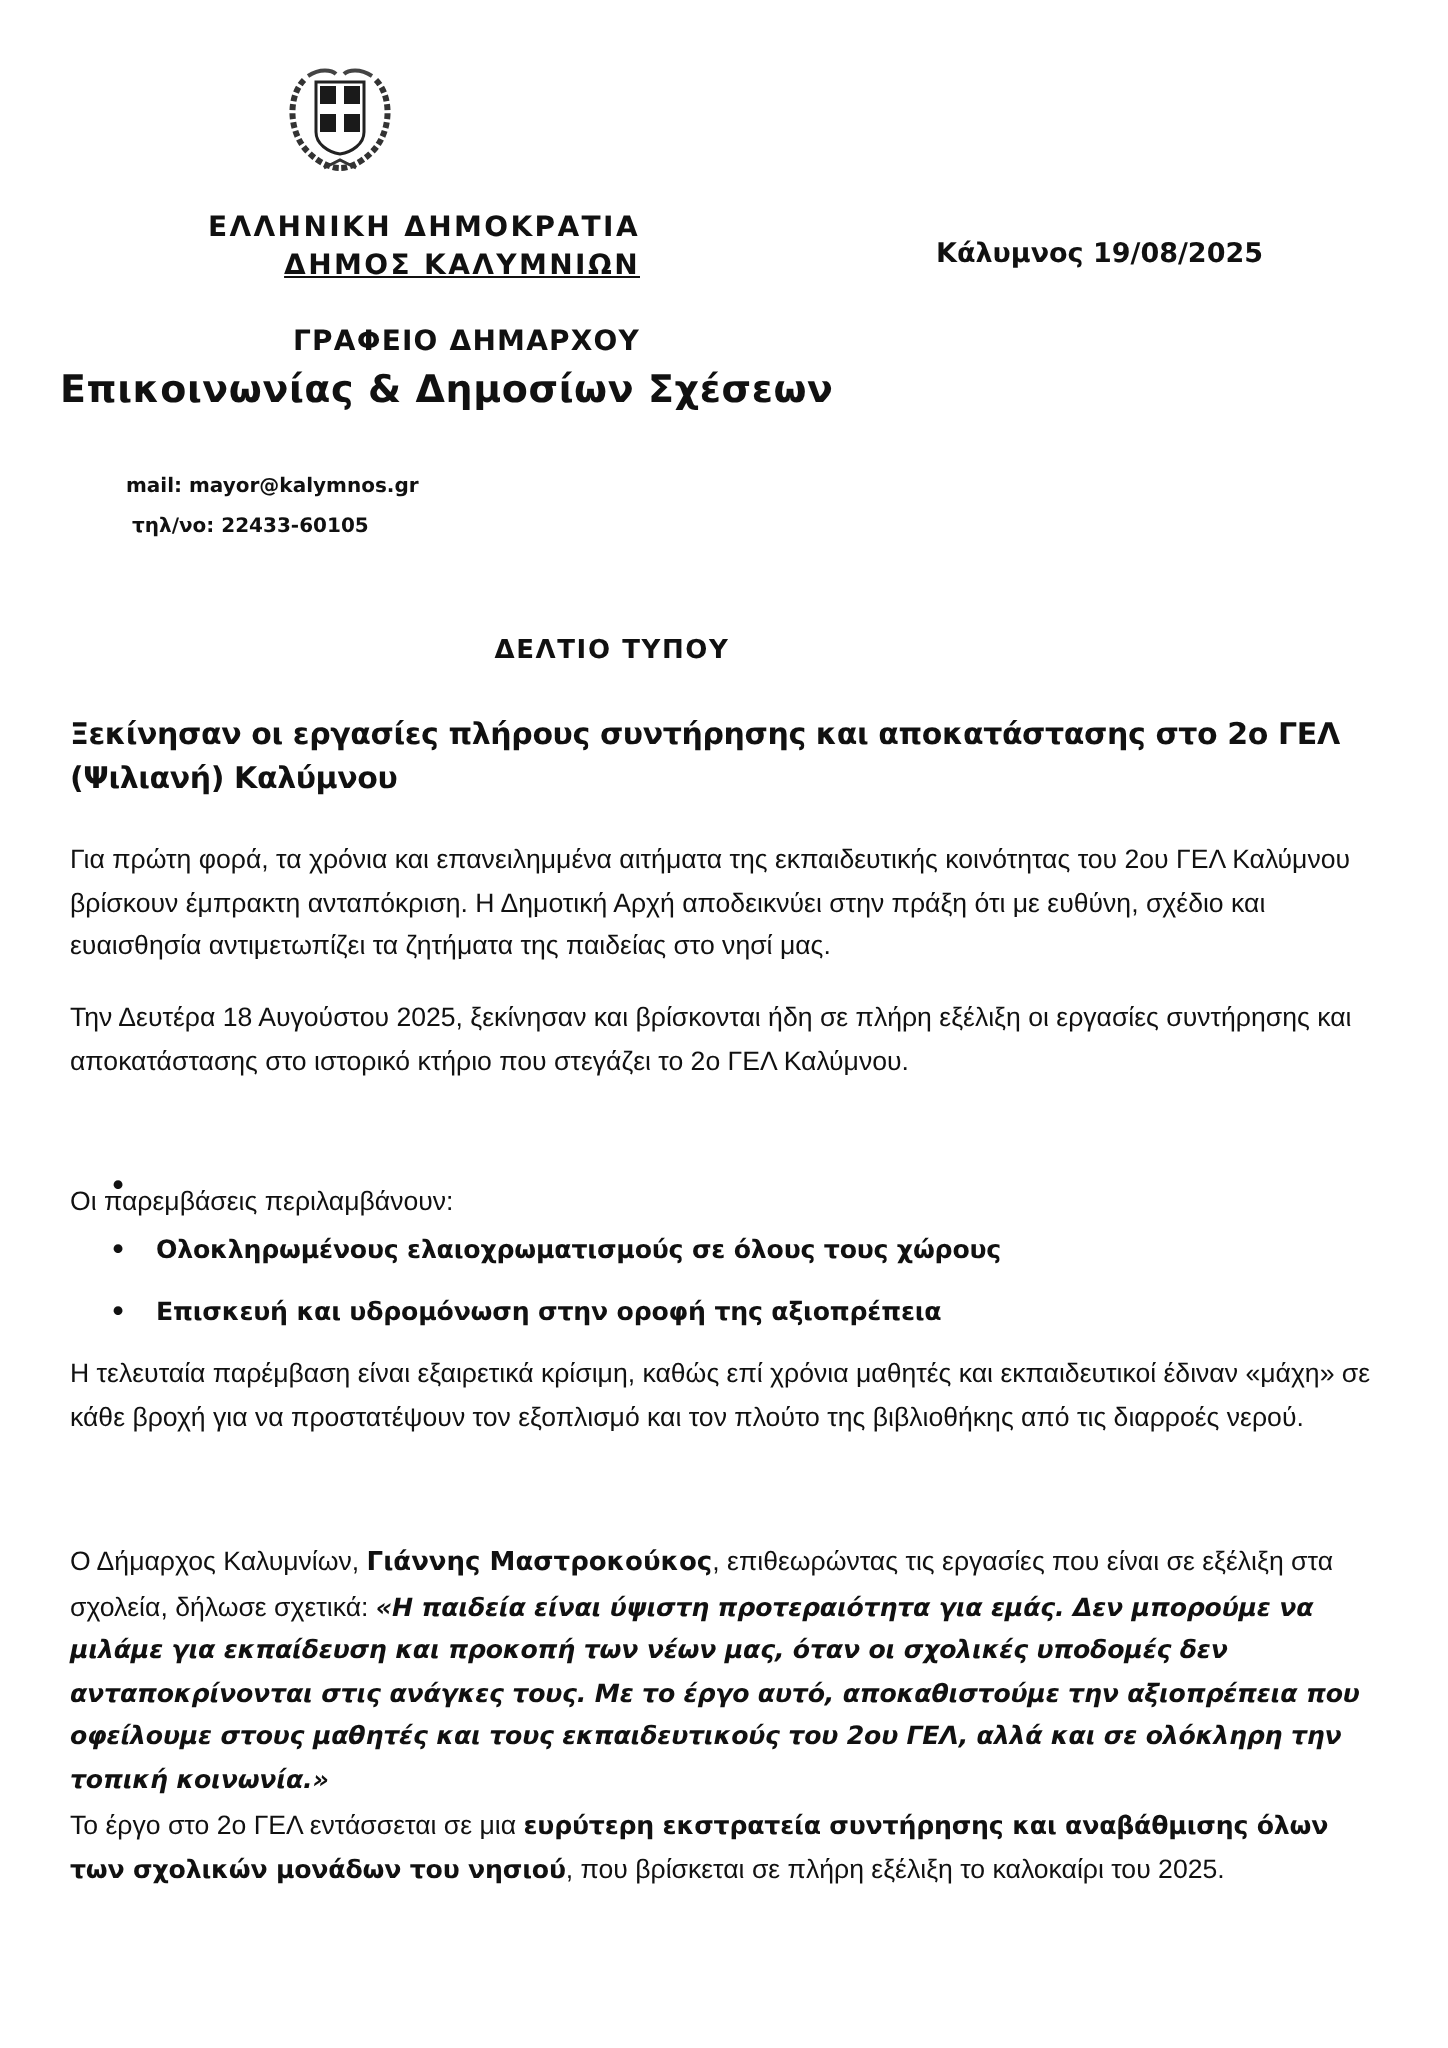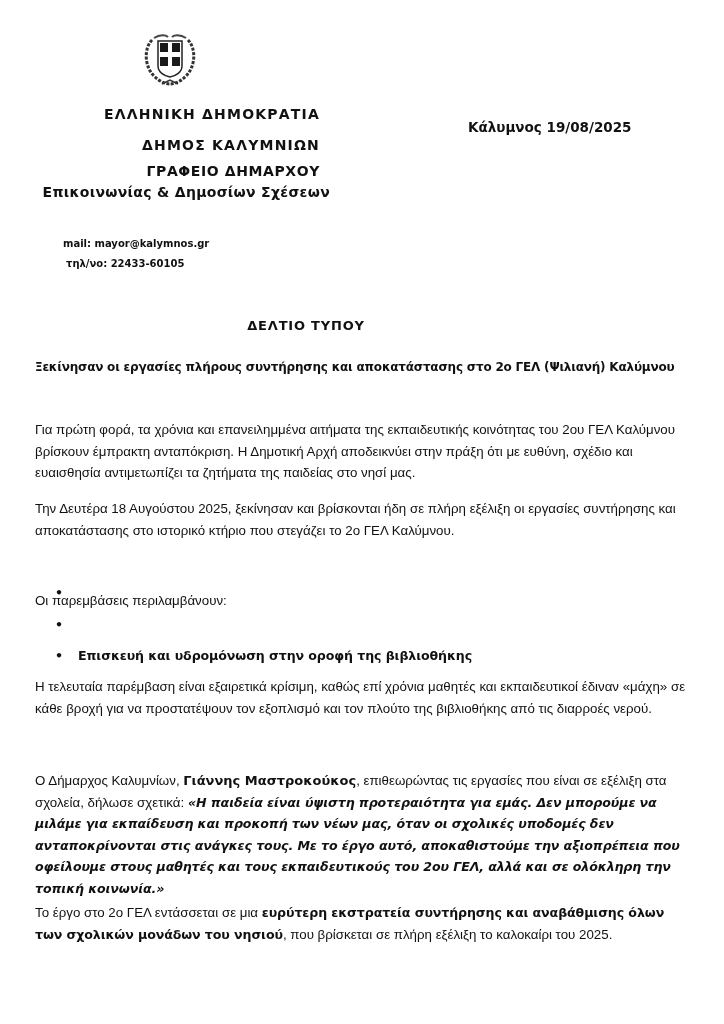--- a/index.html
+++ b/index.html
@@ -4,34 +4,34 @@
   <style>
     * { margin: 0; padding: 0; box-sizing: border-box; }
     html, body { width: 724px; height: 1024px; background: #ffffff; overflow: hidden; }
     body { position: relative; font-family: "DejaVu Sans", sans-serif; color: #111111; }
     .abs { position: absolute; }
 
     .emblem { left: 140px; top: 30px; width: 60px; height: 58px; }
 
     .hdr { font-family: "DejaVu Sans", sans-serif; font-weight: bold; font-size: 14px; letter-spacing: 1.2px; text-align: right; white-space: nowrap; }
     .hdr-republic { left: 50px; width: 270px; top: 106px; }
-    .hdr-municipality { left: 50px; width: 270px; top: 137px; }
+    .hdr-municipality { left: 50px; width: 270px; top: 125px; text-decoration: underline; }
     .hdr-office { left: 50px; width: 270px; top: 163px; letter-spacing: 0.6px; }
-    .hdr-dept { left: 30px; width: 300px; top: 184px; letter-spacing: 0.3px; font-size: 14px; }
+    .hdr-dept { left: 30px; width: 300px; top: 184px; letter-spacing: 0.3px; font-size: 19px; }
 
     .date { left: 468px; top: 119px; font-weight: bold; font-size: 13.5px; white-space: nowrap; }
 
     .contact { font-weight: bold; font-size: 10px; white-space: nowrap; }
     .contact-mail { left: 63px; top: 238px; }
     .contact-phone { left: 66px; top: 258px; }
 
     .title { left: 0; width: 612px; top: 318px; text-align: center; font-weight: bold; font-size: 13px; letter-spacing: 0.8px; }
 
     .body-text { left: 35px; width: 660px; font-size: 13.3px; line-height: 21.5px; font-family: "Liberation Sans", sans-serif; color: #111; }
-    .headline { top: 357px; font-weight: bold; font-family: "DejaVu Sans", sans-serif; font-size: 12px; line-height: 21.5px; letter-spacing: -0.2px; }
+    .headline { top: 357px; font-weight: bold; font-family: "DejaVu Sans", sans-serif; font-size: 15px; line-height: 21.5px; letter-spacing: -0.2px; }
     .p1 { top: 419px; }
     .p2 { top: 498px; }
     .p3 { top: 590px; }
     .bullets { left: 55px; top: 582px; width: 640px; list-style: none; }
     .bullets li { position: relative; padding-left: 23px; font-weight: bold; font-family: "DejaVu Sans", sans-serif; font-size: 12.6px; height: 31.5px; line-height: 21px; letter-spacing: -0.1px; }
     .bullets li .dot { position: absolute; left: 0; top: 0; font-weight: bold; }
     .p4 { top: 676px; }
     .p5 { top: 758px; margin-top: 12px; }
     .p5 b { font-family: "DejaVu Sans", sans-serif; font-size: 13px; }
     .p5 .quote { font-weight: bold; font-style: italic; font-family: "DejaVu Sans", sans-serif; font-size: 12.6px; letter-spacing: -0.1px; }
@@ -77,24 +77,25 @@
 <div class="abs body-text p2">Την Δευτέρα 18 Αυγούστου 2025, ξεκίνησαν και βρίσκονται ήδη σε πλήρη εξέλιξη οι εργασίες συντήρησης και αποκατάστασης στο ιστορικό κτήριο που στεγάζει το 2ο ΓΕΛ Καλύμνου.</div>
 
 <div class="abs body-text p3">Οι παρεμβάσεις περιλαμβάνουν:</div>
 
 <ul class="abs bullets">
   <li>
     <span class="dot">•</span>
   </li>
   <li>
     <span class="dot">•</span>
+    <span>Ολοκληρωμένους ελαιοχρωματισμούς σε όλους τους χώρους</span>
   </li>
   <li>
     <span class="dot">•</span>
-    <span>Επισκευή και υδρομόνωση στην οροφή της βιβλιοθήκης</span>
+    <span>Επισκευή και υδρομόνωση στην οροφή της αξιοπρέπεια</span>
   </li>
 </ul>
 
 <div class="abs body-text p4">Η τελευταία παρέμβαση είναι εξαιρετικά κρίσιμη, καθώς επί χρόνια μαθητές και εκπαιδευτικοί έδιναν «μάχη» σε κάθε βροχή για να προστατέψουν τον εξοπλισμό και τον πλούτο της βιβλιοθήκης από τις διαρροές νερού.</div>
 
 <div class="abs body-text p5"><span>Ο Δήμαρχος Καλυμνίων, </span><b>Γιάννης Μαστροκούκος</b><span>, επιθεωρώντας τις εργασίες που είναι σε εξέλιξη στα σχολεία, δήλωσε σχετικά: </span><span class="quote">«Η παιδεία είναι ύψιστη προτεραιότητα για εμάς. Δεν μπορούμε να μιλάμε για εκπαίδευση και προκοπή των νέων μας, όταν οι σχολικές υποδομές δεν ανταποκρίνονται στις ανάγκες τους. Με το έργο αυτό, αποκαθιστούμε την αξιοπρέπεια που οφείλουμε στους μαθητές και τους εκπαιδευτικούς του 2ου ΓΕΛ, αλλά και σε ολόκληρη την τοπική κοινωνία.»</span></div>
 
 <div class="abs body-text p6"><span>Το έργο στο 2ο ΓΕΛ εντάσσεται σε μια </span><b>ευρύτερη εκστρατεία συντήρησης και αναβάθμισης όλων των σχολικών μονάδων του νησιού</b><span>, που βρίσκεται σε πλήρη εξέλιξη το καλοκαίρι του 2025.</span></div>
 
 </body></html>

